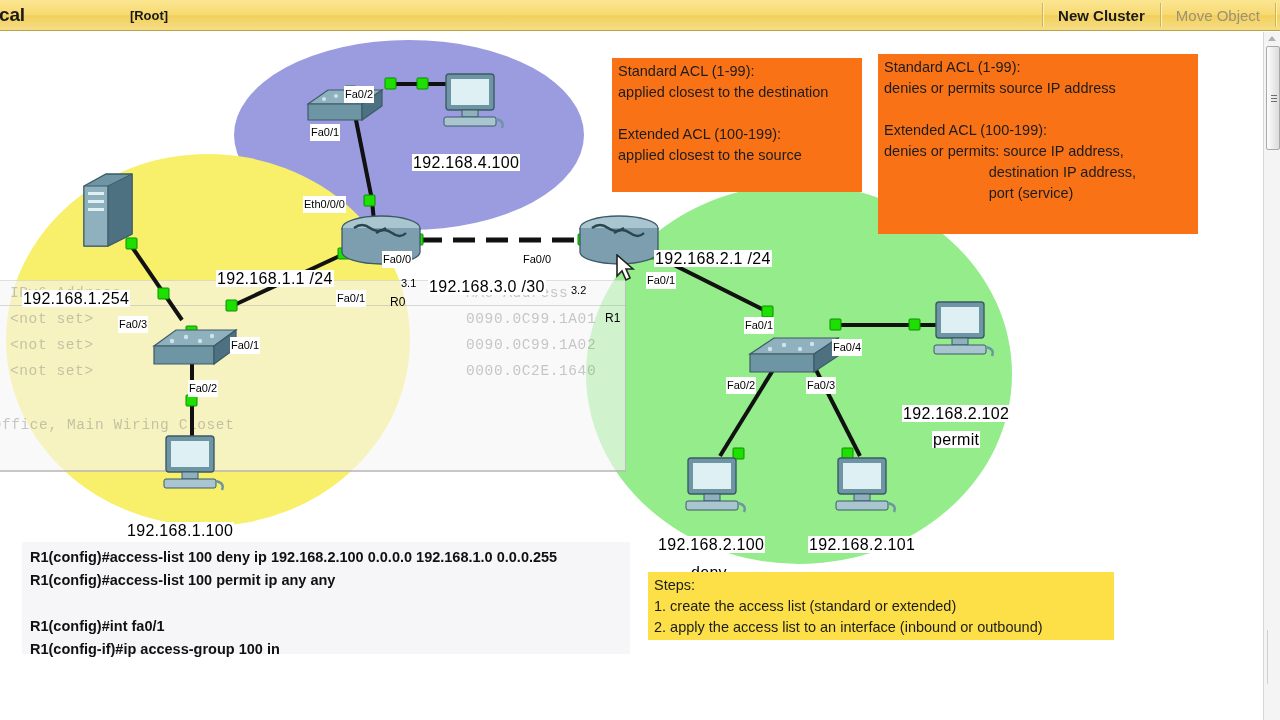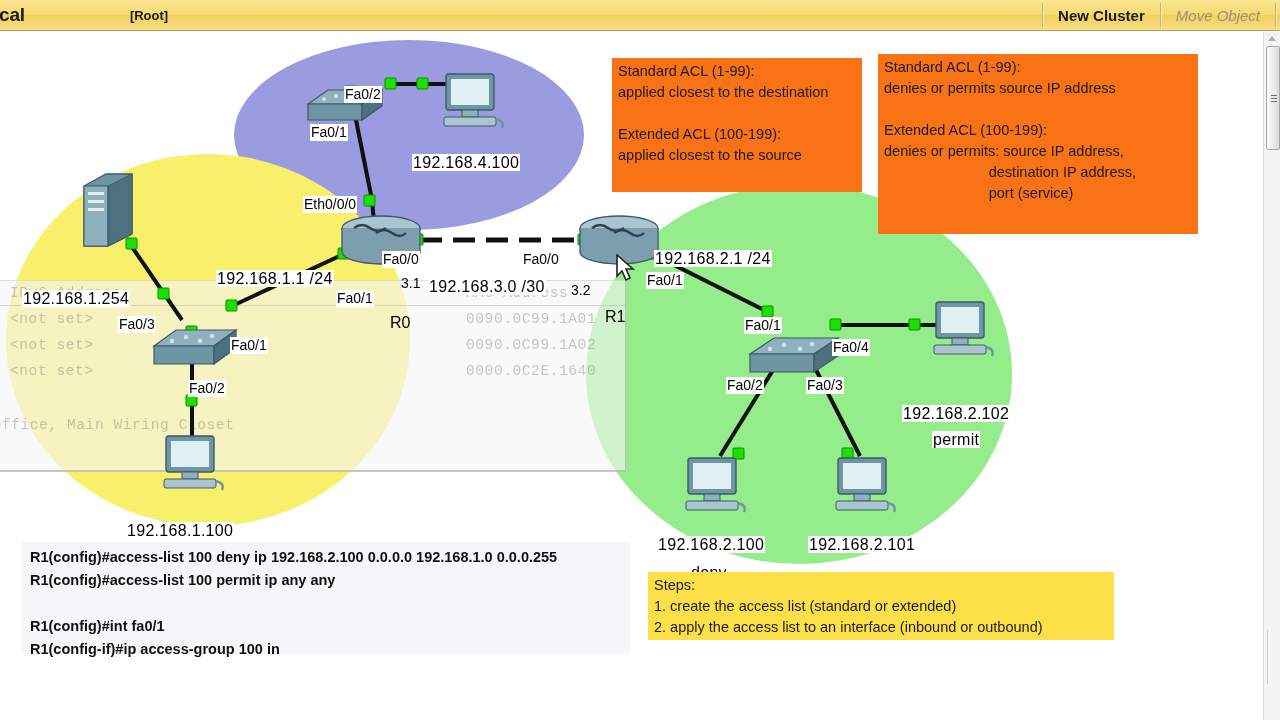--- a/index.html
+++ b/index.html
@@ -27,21 +27,21 @@
     font-size: 13px; font-weight: bold; color: #1a1a1a;
     margin-left: 105px;
   }
   .topbar-right { margin-left: auto; display: flex; align-items: center; height: 15px; text-align: right; }
   .tb-sep { width: 1px; height: 24px; background: #c9b463; box-shadow: 1px 0 0 #fdf0bb; margin: 0 4px; }
   .tb-btn {
     font-size: 15px; font-weight: bold; color: #1a1a1a;
     padding: 0 11px; height: 31px; line-height: 31px;
     white-space: nowrap; cursor: default;
   }
-  .tb-btn.disabled { color: #9a9279; font-weight: normal; font-style: italic; }
+  .tb-btn.disabled { color: #9a9279; font-weight: normal; }
 
   
   .left-frag {
     position: absolute; left: 0; top: 32px; width: 30px; height: 42px;
     background: linear-gradient(to bottom right, #6f6f6f, #444);
     border-right: 1px solid #cfcfcf; border-bottom: 1px solid #bdbdbd;
     border-bottom-right-radius: 9px;
   }
   .left-frag-inner {
     position: absolute; left: 0; top: 32px; width: 40px; height: 48px;
@@ -102,26 +102,26 @@
     position: absolute; height: 1px; background: rgba(170,170,170,0.45);
   }
 
   
   .dev { position: absolute; }
 
   
   .lbl {
     position: absolute; background: #ffffff;
     font-family: "Liberation Sans", sans-serif;
-    font-size: 14px; color: #000; white-space: nowrap;
+    font-size: 11px; color: #000; white-space: nowrap;
     padding: 0 1px; line-height: 17px;
   }
   .lbl.ip { font-size: 16px; letter-spacing: .3px; }
   .lbl.nobg { background: transparent; }
-  .lbl.router-name { background: transparent; font-size: 16px; margin-top: 20px; }
+  .lbl.router-name { background: transparent; font-size: 12px; }
 
   
   .infobox {
     position: absolute; background: #f97316;
     font-size: 14.5px; color: #1c1c1c; line-height: 21px;
     white-space: pre; padding: 3px 6px;
   }
   .infobox.plain { background: #fde047; }
   .cli {
     position: absolute; background: #f6f6f9;
@@ -362,21 +362,21 @@
     <div class="lbl ip" style="left:216px; top:238px;">192.168.1.1 /24</div>
     <div class="lbl ip" style="left:126px; top:490px;">192.168.1.100</div>
 
     <div class="lbl" style="left:382px; top:219px;">Fa0/0</div>
     <div class="lbl" style="left:336px; top:258px;">Fa0/1</div>
     <div class="lbl router-name" style="left:389px; top:262px;">R0</div>
     <div class="lbl nobg" style="left:400px; top:243px;">3.1</div>
     <div class="lbl ip" style="left:428px; top:246px;">192.168.3.0 /30</div>
     <div class="lbl nobg" style="left:570px; top:250px;">3.2</div>
     <div class="lbl" style="left:522px; top:219px;">Fa0/0</div>
-    <div class="lbl router-name" style="left:604px; top:256px;">R1</div>
+    <div class="lbl router-name" style="left:604px; top:278px;">R1</div>
 
     <div class="lbl ip" style="left:654px; top:218px;">192.168.2.1 /24</div>
     <div class="lbl" style="left:646px; top:240px;">Fa0/1</div>
     <div class="lbl" style="left:744px; top:285px;">Fa0/1</div>
     <div class="lbl" style="left:832px; top:307px;">Fa0/4</div>
     <div class="lbl" style="left:726px; top:345px;">Fa0/2</div>
     <div class="lbl" style="left:806px; top:345px;">Fa0/3</div>
     <div class="lbl ip" style="left:902px; top:373px;">192.168.2.102</div>
     <div class="lbl ip" style="left:932px; top:399px;">permit</div>
     <div class="lbl ip" style="left:657px; top:504px;">192.168.2.100</div>

